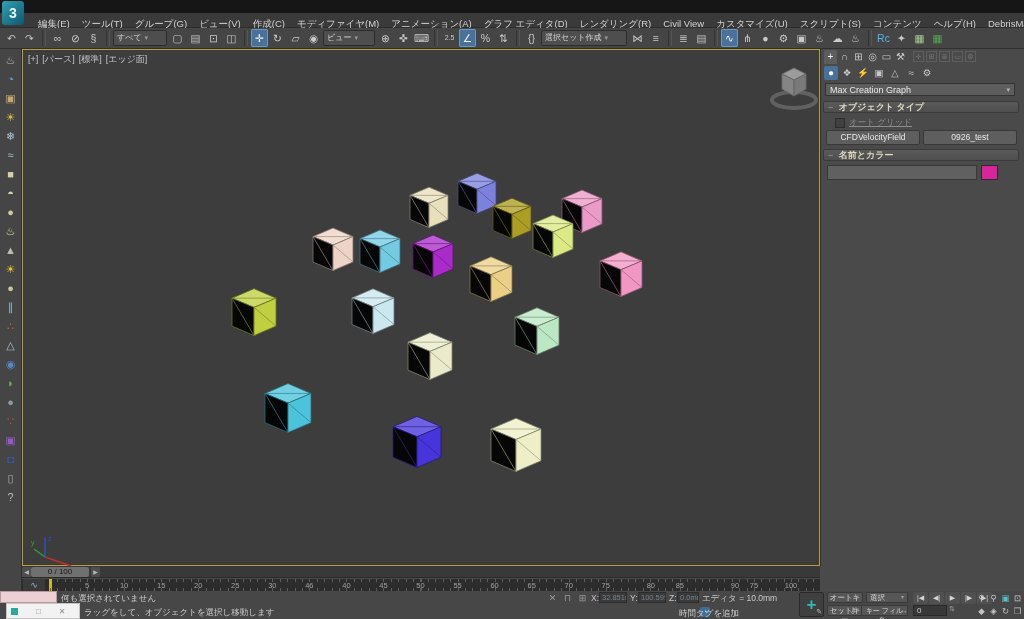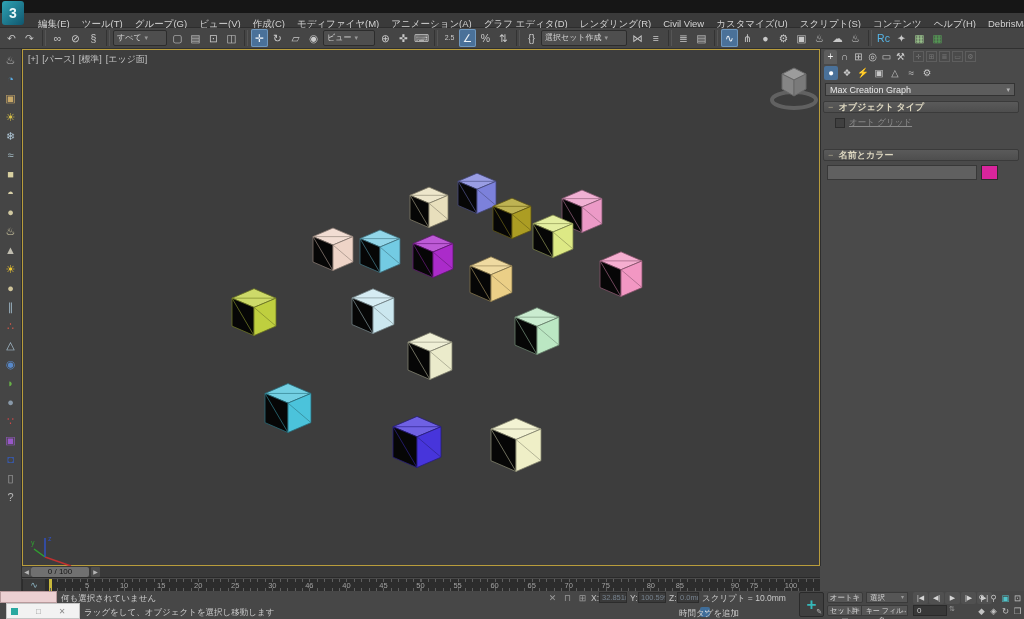--- a/index.html
+++ b/index.html
@@ -446,20 +446,24 @@
     <span class="dd">▾</span>
   </div>
   <div class="rollout abs" style="top:52px;">
     <span class="tg">−</span>
     <span>オブジェクト タイプ</span>
   </div>
   <div id="autogrid" class="abs" style="top:68px;left:14px;">
     <span class="cb"></span>
     <span class="lb">オート グリッド</span>
   </div>
+  <div id="objbtns" class="abs" style="top:81px;left:5px;">
+      <div class="objbtn">CFDVelocityField</div>
+      <div class="objbtn">0926_test</div>
+    </div>
   <div class="rollout abs" style="top:100px;">
     <span class="tg">−</span>
     <span>名前とカラー</span>
   </div>
   <div id="namerow" class="abs" style="top:116px;left:6px;">
     <div id="namefield"></div>
     <div id="swatch" style="background: rgb(217, 37, 156);"></div>
   </div>
 </div>
 
@@ -508,21 +512,21 @@
 
   <div class="sic abs" style="left:546px;">✕</div>
   <div class="sic abs" style="left:561px;">⊓</div>
   <div class="sic abs" style="left:576px;">⊞</div>
   <div class="clabel abs" style="left:591px;">X:</div>
   <div class="cfield abs" style="left:599px;width:28px;">32.851mm</div>
   <div class="clabel abs" style="left:630px;">Y:</div>
   <div class="cfield abs" style="left:638px;width:28px;">100.599mm</div>
   <div class="clabel abs" style="left:669px;">Z:</div>
   <div class="cfield abs" style="left:677px;width:22px;">0.0mm</div>
-  <div id="gridlabel" class="abs">スクリプト = 10.0mm</div>
+  <div id="gridlabel" class="abs">エディタ = 10.0mm</div>
   <div id="timetagic" class="abs">◔</div>
   <div id="timetag" class="abs">時間タグを追加</div>
 
   <div id="bigplus" class="abs">
     <span class="pl">+</span>
     <span class="pe">✎</span>
   </div>
   <div class="skbtn abs" style="top:1px;">オートキー</div>
   <div class="skbtn abs" style="top:14px;">セットキー</div>
   <div id="selfilter" class="abs">

